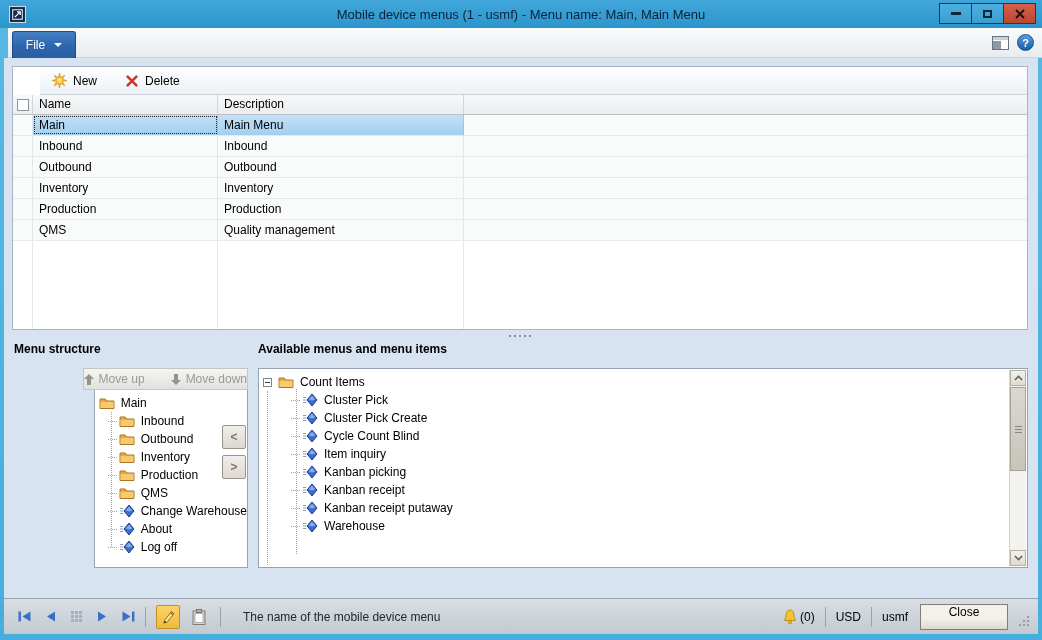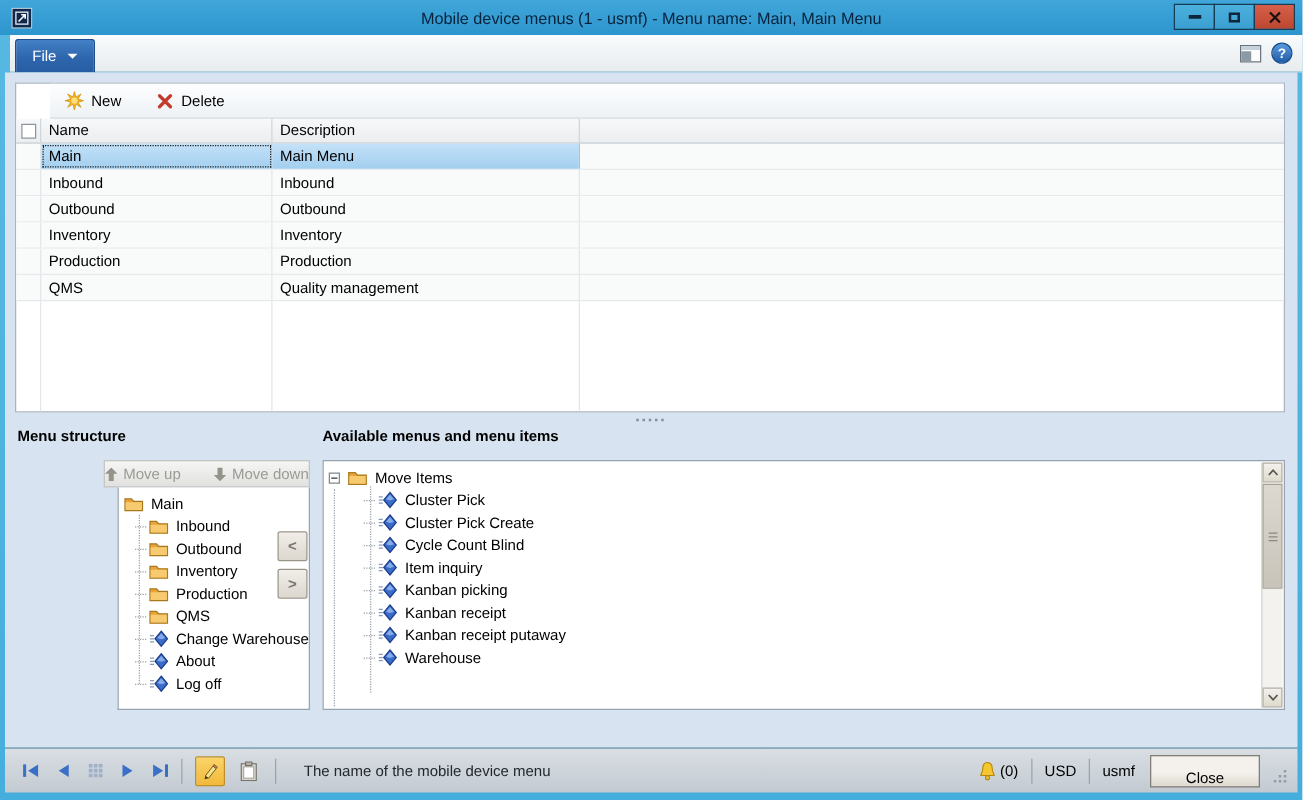--- a/index.html
+++ b/index.html
@@ -129,21 +129,21 @@
   .nav-group { display:flex; align-items:center; gap:13px; margin-left:6px; }
   .sep { width:1px; height:20px; background:#9aa3ad; margin:0 10px; }
   .pencil-btn { width:24px; height:24px; background:linear-gradient(#fad469,#f2b93b);
     border:1px solid #c08f27; border-radius:2px; display:flex; align-items:center; justify-content:center; }
   .clip-btn { width:22px; height:24px; display:flex; align-items:center; justify-content:center; margin-left:8px; }
   .status-msg { margin-left:12px; color:#23282d; }
   .sb-right { margin-left:auto; display:flex; align-items:center; }
   .bell-group { display:flex; align-items:center; gap:2px; }
   .close-btn { width:88px; height:26px; margin-left:12px;
     background:linear-gradient(#f4f1ec 55%,#ddd9cf); border:1px solid #827e76;
-    display:flex; align-items:flex-end; justify-content:center; color:#000; }
+    display:flex; align-items:flex-start; justify-content:center; color:#000; }
   .grip { margin-left:10px; align-self:flex-end; margin-bottom:3px; }
 </style>
 </head>
 <body>
 
 <svg width="0" height="0" style="position:absolute">
   <defs>
     <symbol id="sym-folder" viewBox="0 0 16 14">
       <path d="M1 3 L6.2 3 L7.8 5 L15 5 L15 12.5 L1 12.5 Z" fill="#e8a438" stroke="#a87a20" stroke-width="1"></path>
       <path d="M1.5 5.8 L14.5 5.8 L14.5 12 L1.5 12 Z" fill="#f7ca70"></path>
@@ -438,21 +438,21 @@
 
     <div class="right-pane">
       <div id="rtree">
         <div class="vline vline-a"></div>
         <div class="vline vline-b"></div>
         <div class="trow root">
           <span class="expander"></span>
           <svg class="folder-sym" width="16" height="14">
               <use href="#sym-folder"></use>
             </svg>
-          <span class="lbl">Move Items</span>
+          <span class="lbl">Count Items</span>
         </div>
         <div class="trow child">
           <span class="stub"></span>
             <svg width="16" height="16">
               <use href="#sym-diamond"></use>
             </svg>
           <span class="lbl">Cluster Pick</span>
         </div>
         <div class="trow child">
           <span class="stub"></span>

